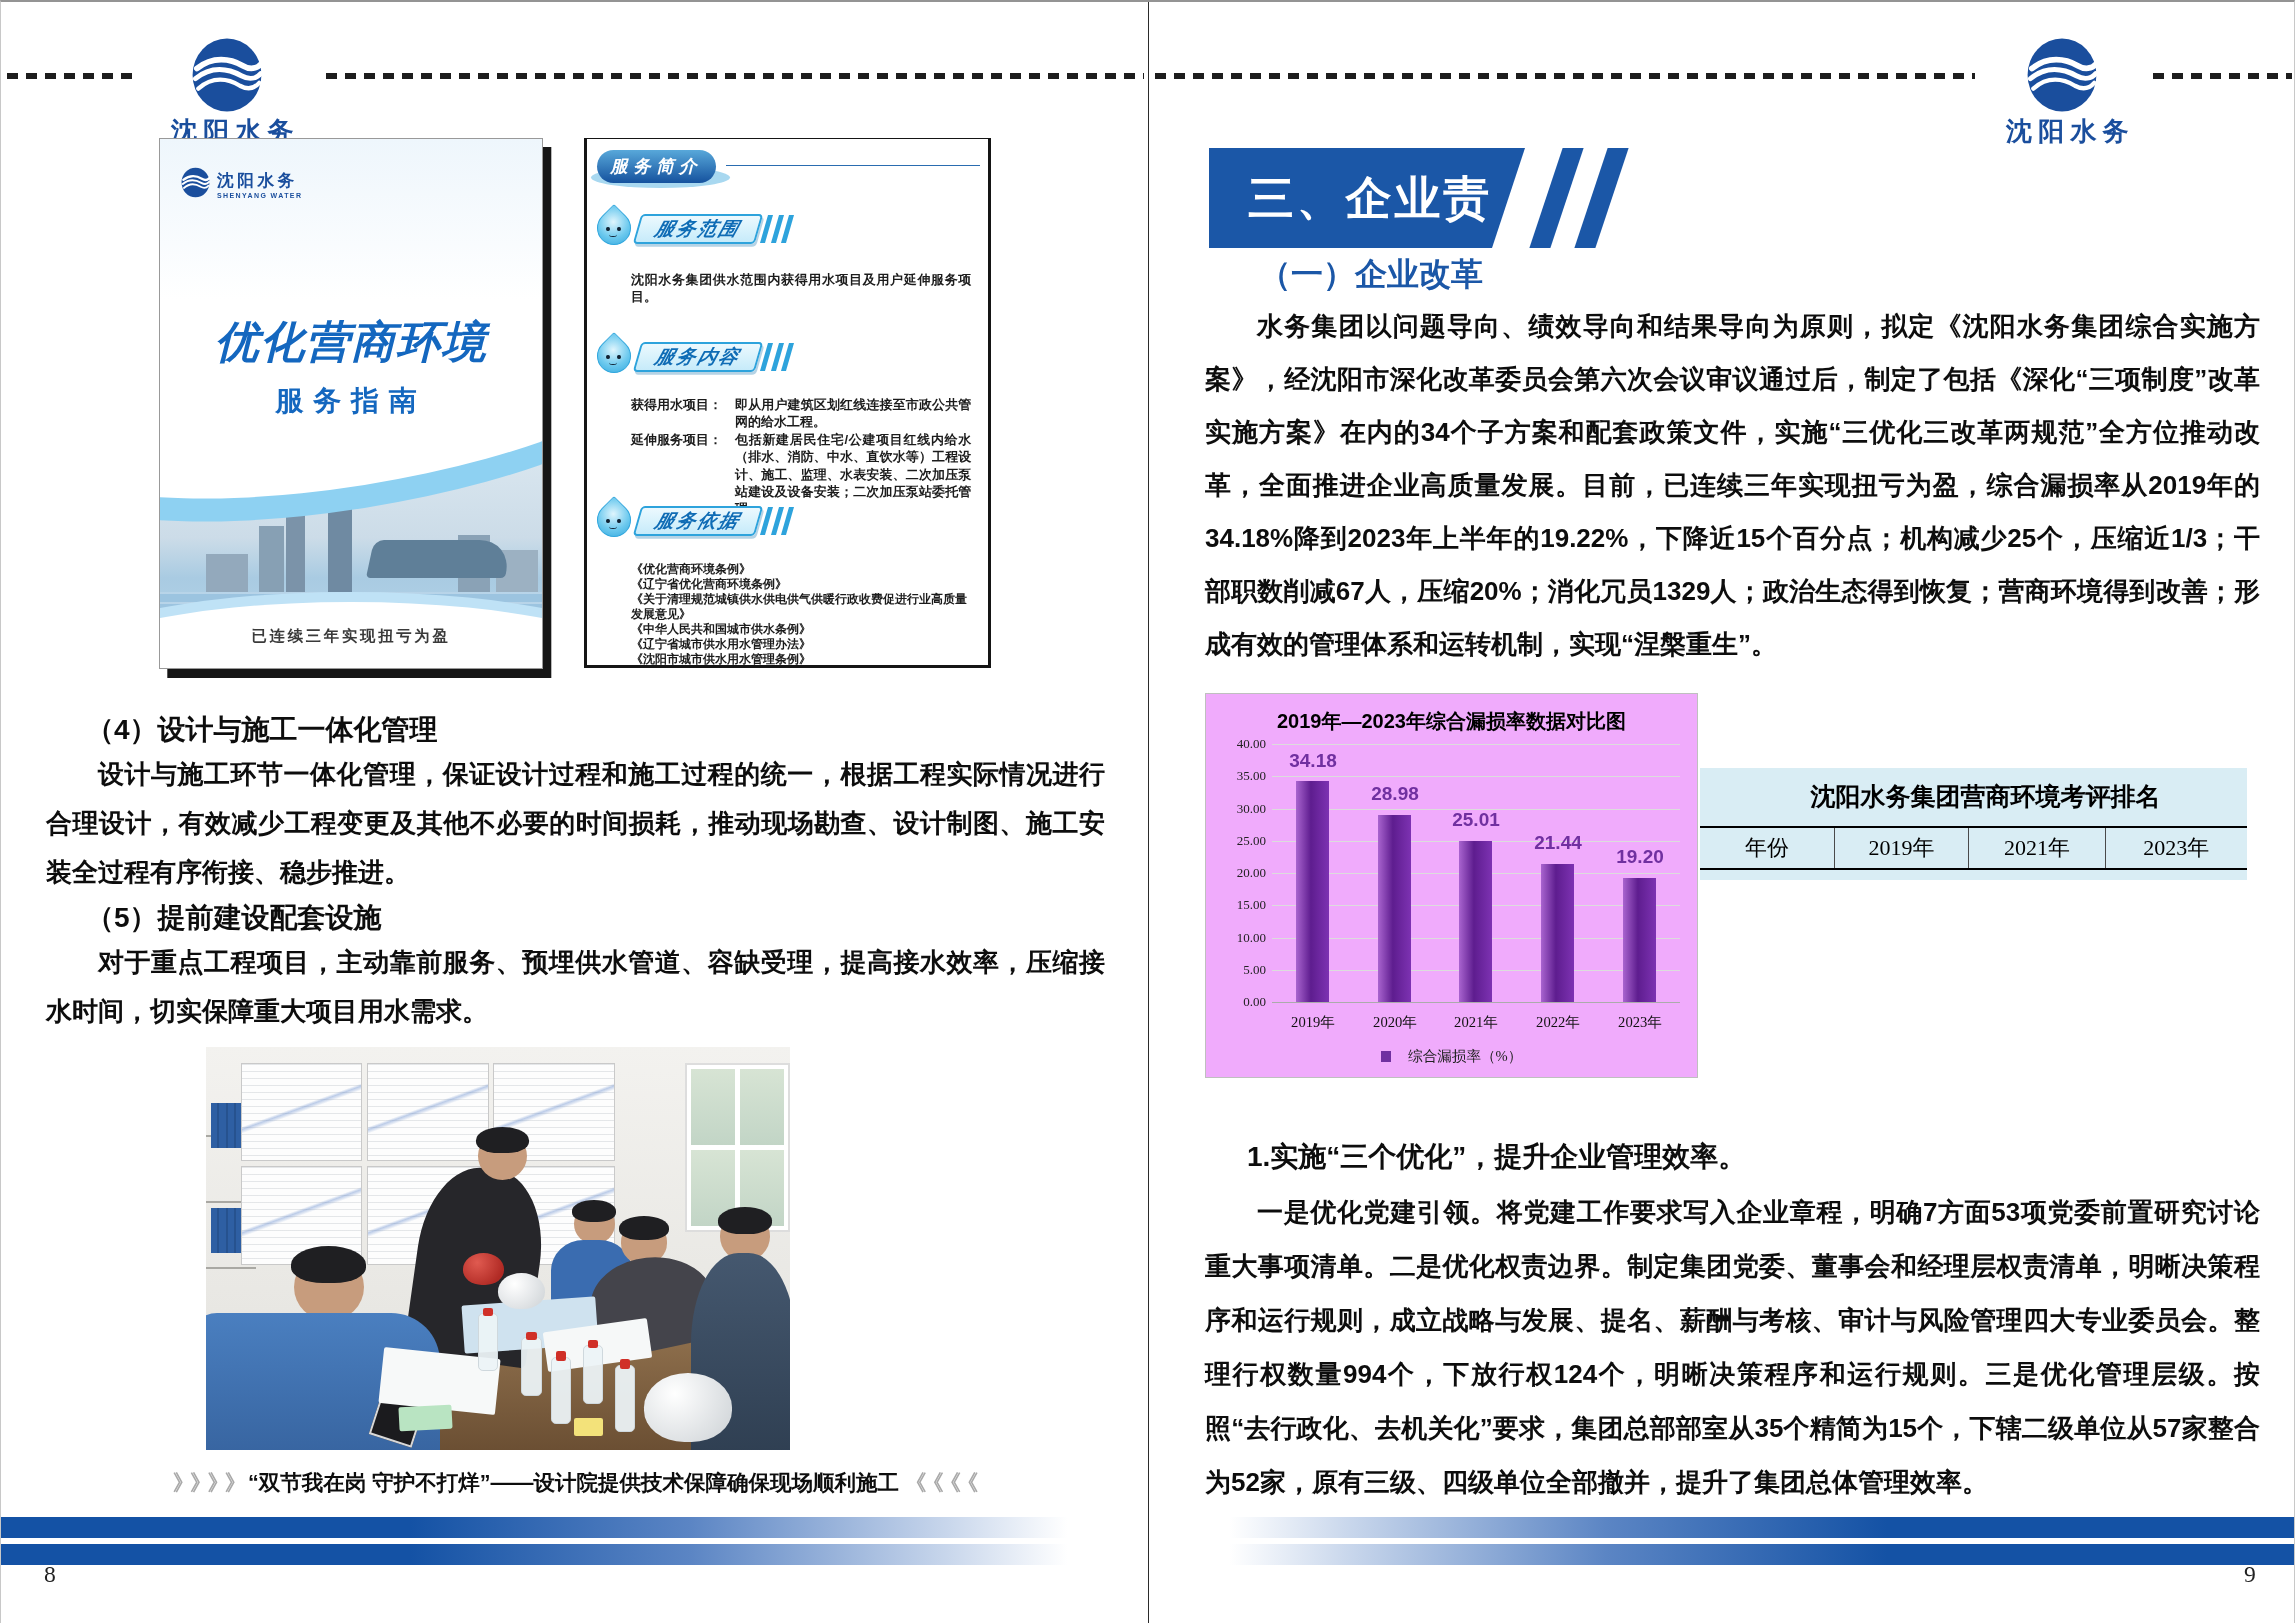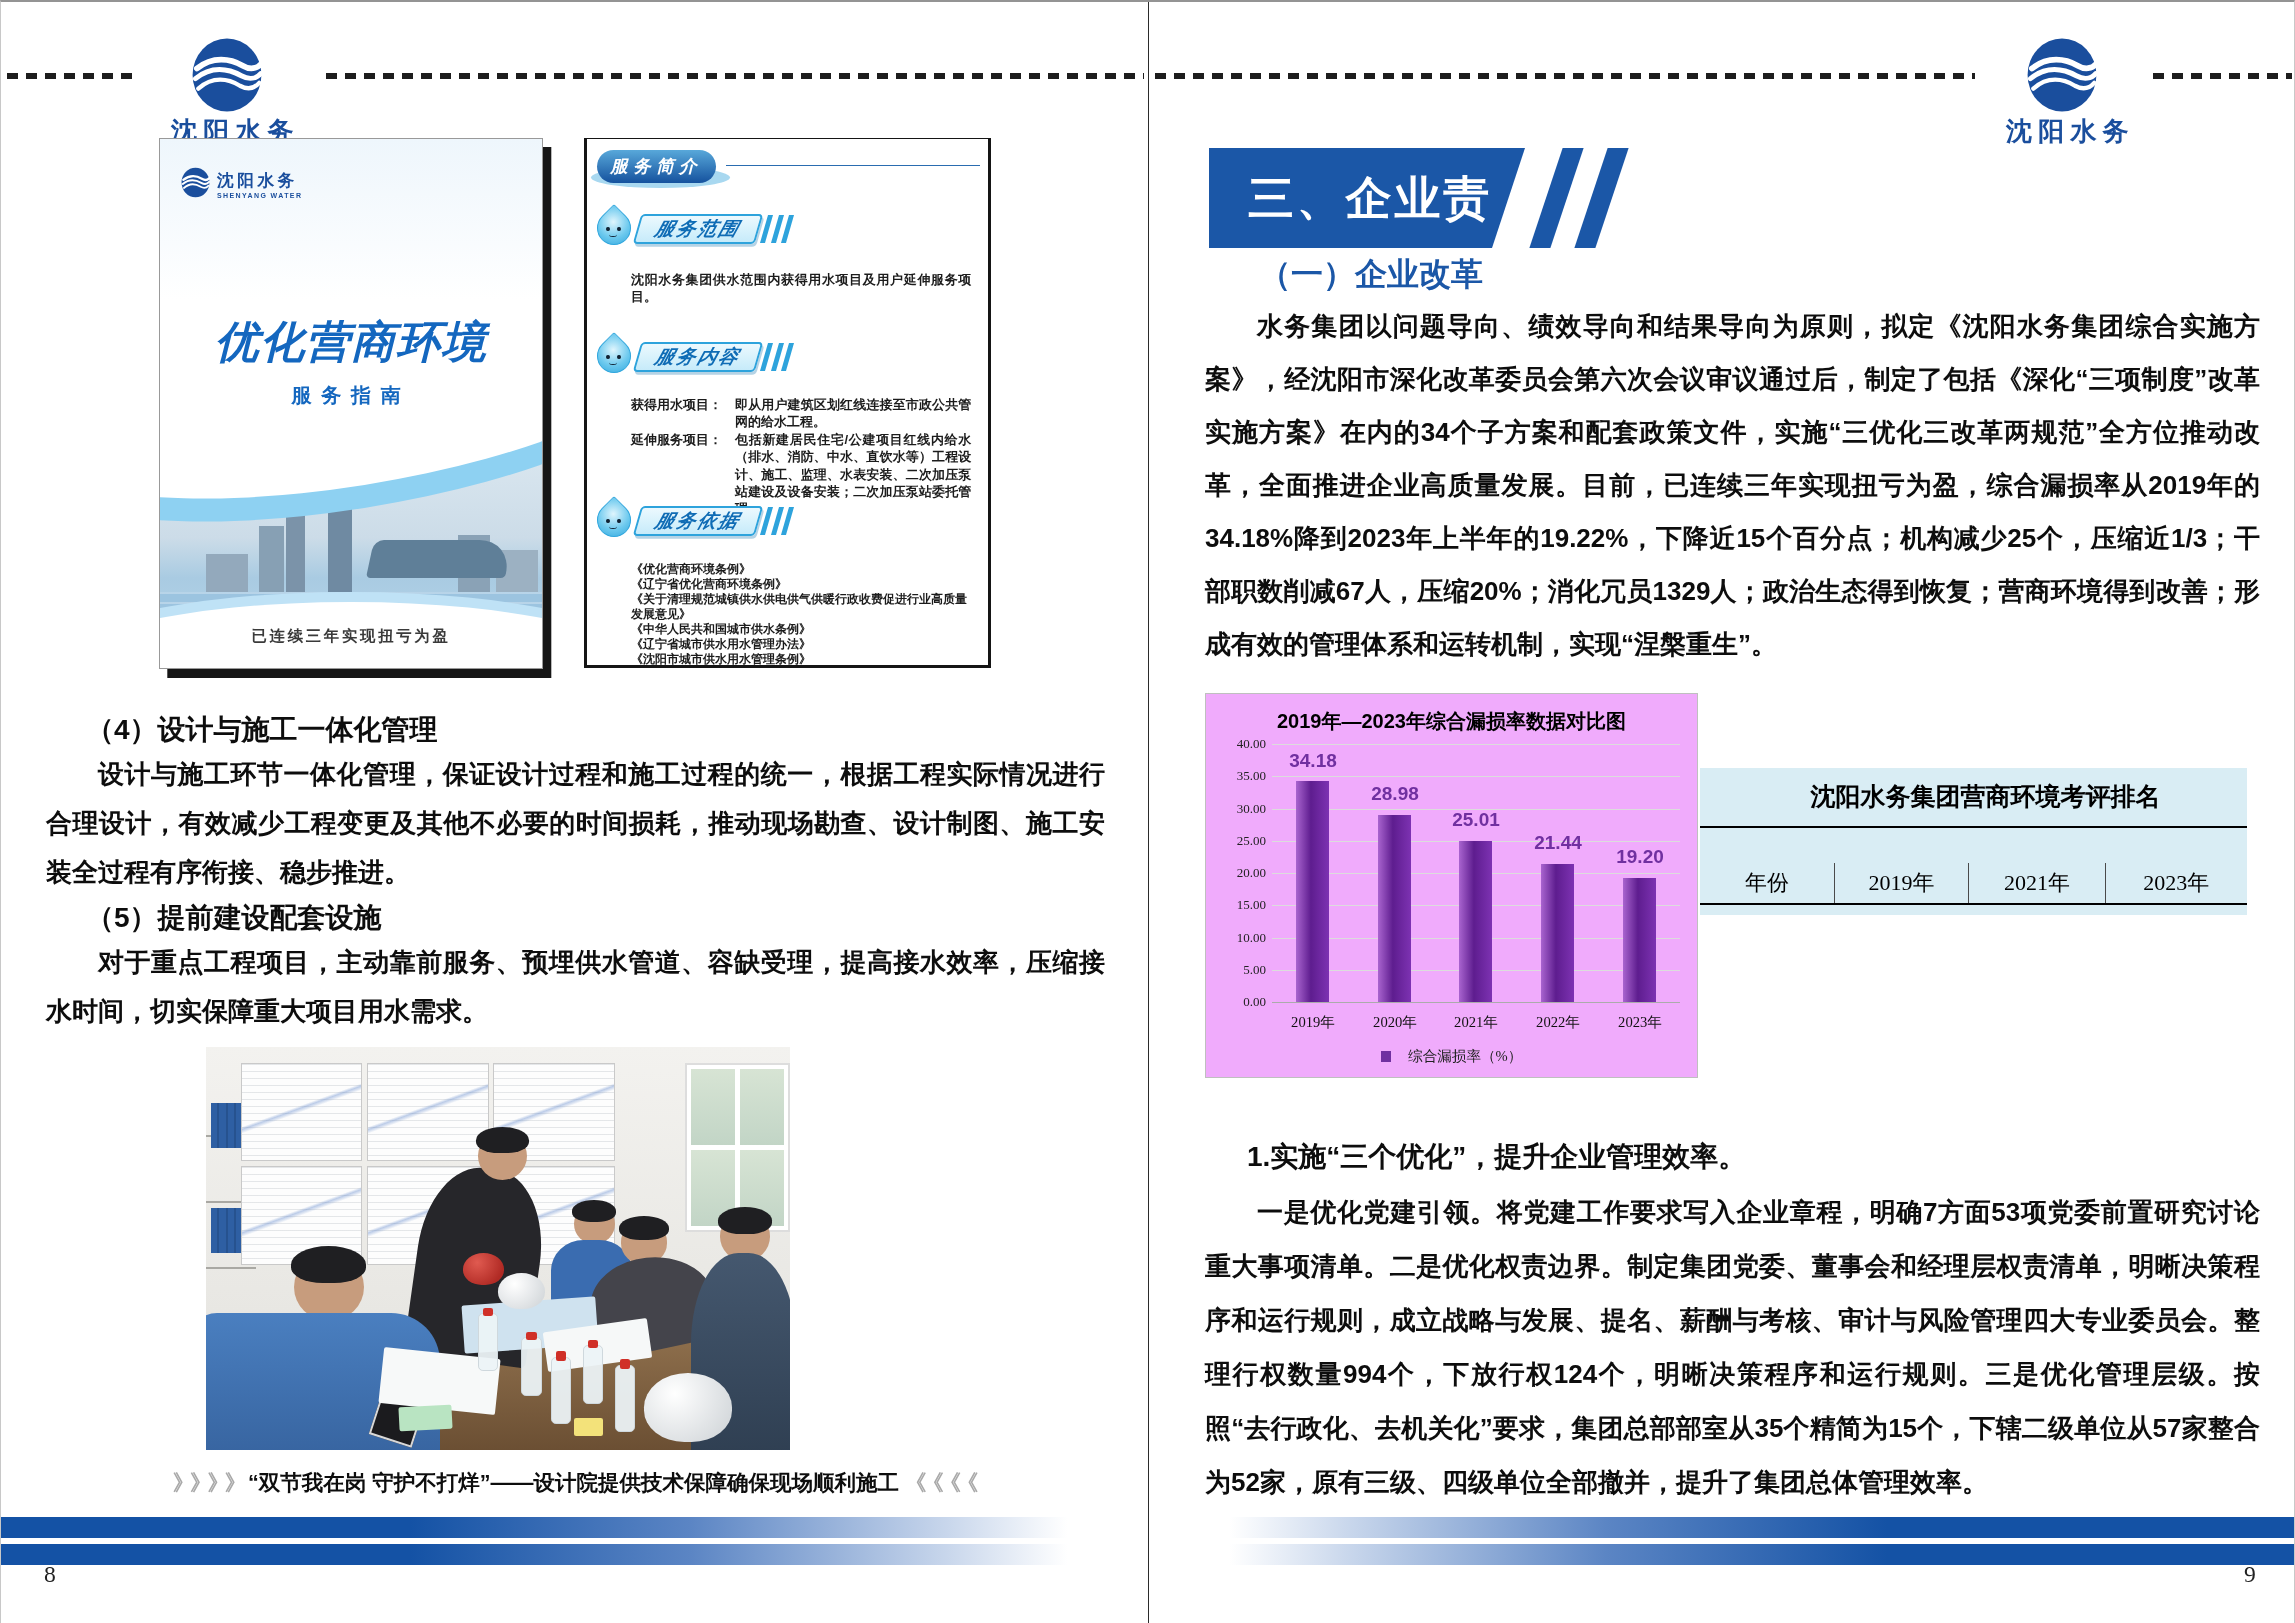--- a/index.html
+++ b/index.html
@@ -19,21 +19,21 @@
   .booklet1{position:absolute;left:158px;top:136px;width:382px;height:529px;background:#fff;
             border:0.7px solid #999;box-shadow:8.3px 9px 0 #161616;overflow:hidden;}
   .cover-top{position:absolute;left:0;top:0;right:0;height:292px;
              background:linear-gradient(180deg,#eef6fc 0%,#ffffff 55%);}
   .cover-logo{position:absolute;left:21px;top:28px;display:flex;gap:7px;align-items:center;}
   .cover-logo .t1{font-size:16.7px;font-weight:800;color:#1a4e9d;letter-spacing:3.5px;}
   .cover-logo .t2{font-size:7px;color:#1a4e9d;letter-spacing:1.4px;font-weight:700;}
   .cover-title{position:absolute;left:0;right:0;top:174px;text-align:center;
                font-size:44px;font-weight:900;font-style:italic;color:#1467bf;letter-spacing:1.4px;}
   .cover-sub{position:absolute;left:0;right:0;top:243px;text-align:center;
-             font-size:20px;font-weight:700;color:#1467bf;letter-spacing:9.7px;}
+             font-size:28px;font-weight:700;color:#1467bf;letter-spacing:9.7px;}
   .cover-photo{position:absolute;left:0;right:0;top:292px;bottom:0;overflow:hidden;
                background:linear-gradient(180deg,#dde9f1 0%,#ccdce8 45%,#a9cbe2 62%,#bcd9ec 100%);}
   .bld{position:absolute;background:#87a0b4;}
   .water{position:absolute;left:0;right:0;bottom:0;height:76px;background:#9cc4e0;
          background-image:repeating-linear-gradient(180deg,rgba(255,255,255,.28) 0 2.1px,transparent 2.1px 9.7px);}
   .dome{position:absolute;left:55%;top:46%;width:139px;height:38px;background:#5f7f98;
         border-radius:12.5px 42px 5.6px 5.6px;transform:skewX(-12deg);}
   .swooshB{position:absolute;width:170%;height:75%;left:-35%;top:-42%;background:#8ed1f2;border-radius:50%;transform:rotate(-9deg);}
   .swooshW{position:absolute;width:170%;height:75%;left:-35%;top:-52%;background:#fff;border-radius:50%;transform:rotate(-9deg);}
   .swooshBotBlue{position:absolute;width:160%;height:62%;left:-30%;bottom:-30%;background:#bfe2f6;border-radius:50%;}
@@ -139,21 +139,21 @@
 
   
   .rank{position:absolute;left:1699px;top:766px;width:547px;background:#d9edf4;padding-bottom:9.7px;}
   .rank-title{height:58px;line-height:58px;text-align:center;font-size:25px;font-weight:700;
               font-family:"Liberation Serif","DejaVu Serif",serif;color:#000;margin-left:24px;}
   .rank-row{display:flex;border-top:2.1px solid #000;}
   .rank-row:last-child{border-bottom:2.1px solid #000;}
   .rank-cell{font-family:"Liberation Serif","DejaVu Serif",serif;font-size:22px;color:#000;
              display:flex;align-items:center;justify-content:center;box-sizing:border-box;}
   .rank-cell + .rank-cell{border-left:1.4px solid #4a4a4a;}
-  .rank-head .rank-cell{height:40px;margin-top:35px;}
+  .rank-head .rank-cell{height:40px;}
   .rank-data .rank-cell{height:118px;}
   .c1{width:24.5%}.c2{width:24.5%}.c3{width:25%}.c4{width:26%}
 
   
   .fbar{position:absolute;height:21px;width:1077px;}
   .fbar.left{left:0;background:linear-gradient(90deg,#1452a5 0%,#1452a5 38%,#5b85c4 64%,#c9d7ec 88%,rgba(255,255,255,0) 99%);}
   .fbar.right{left:1218px;background:linear-gradient(270deg,#1452a5 0%,#1452a5 38%,#5b85c4 64%,#c9d7ec 88%,rgba(255,255,255,0) 99%);}
   .pagenum{position:absolute;top:1559px;font-family:"Liberation Serif",serif;font-size:23.6px;color:#222;}
 </style>
 </head>

